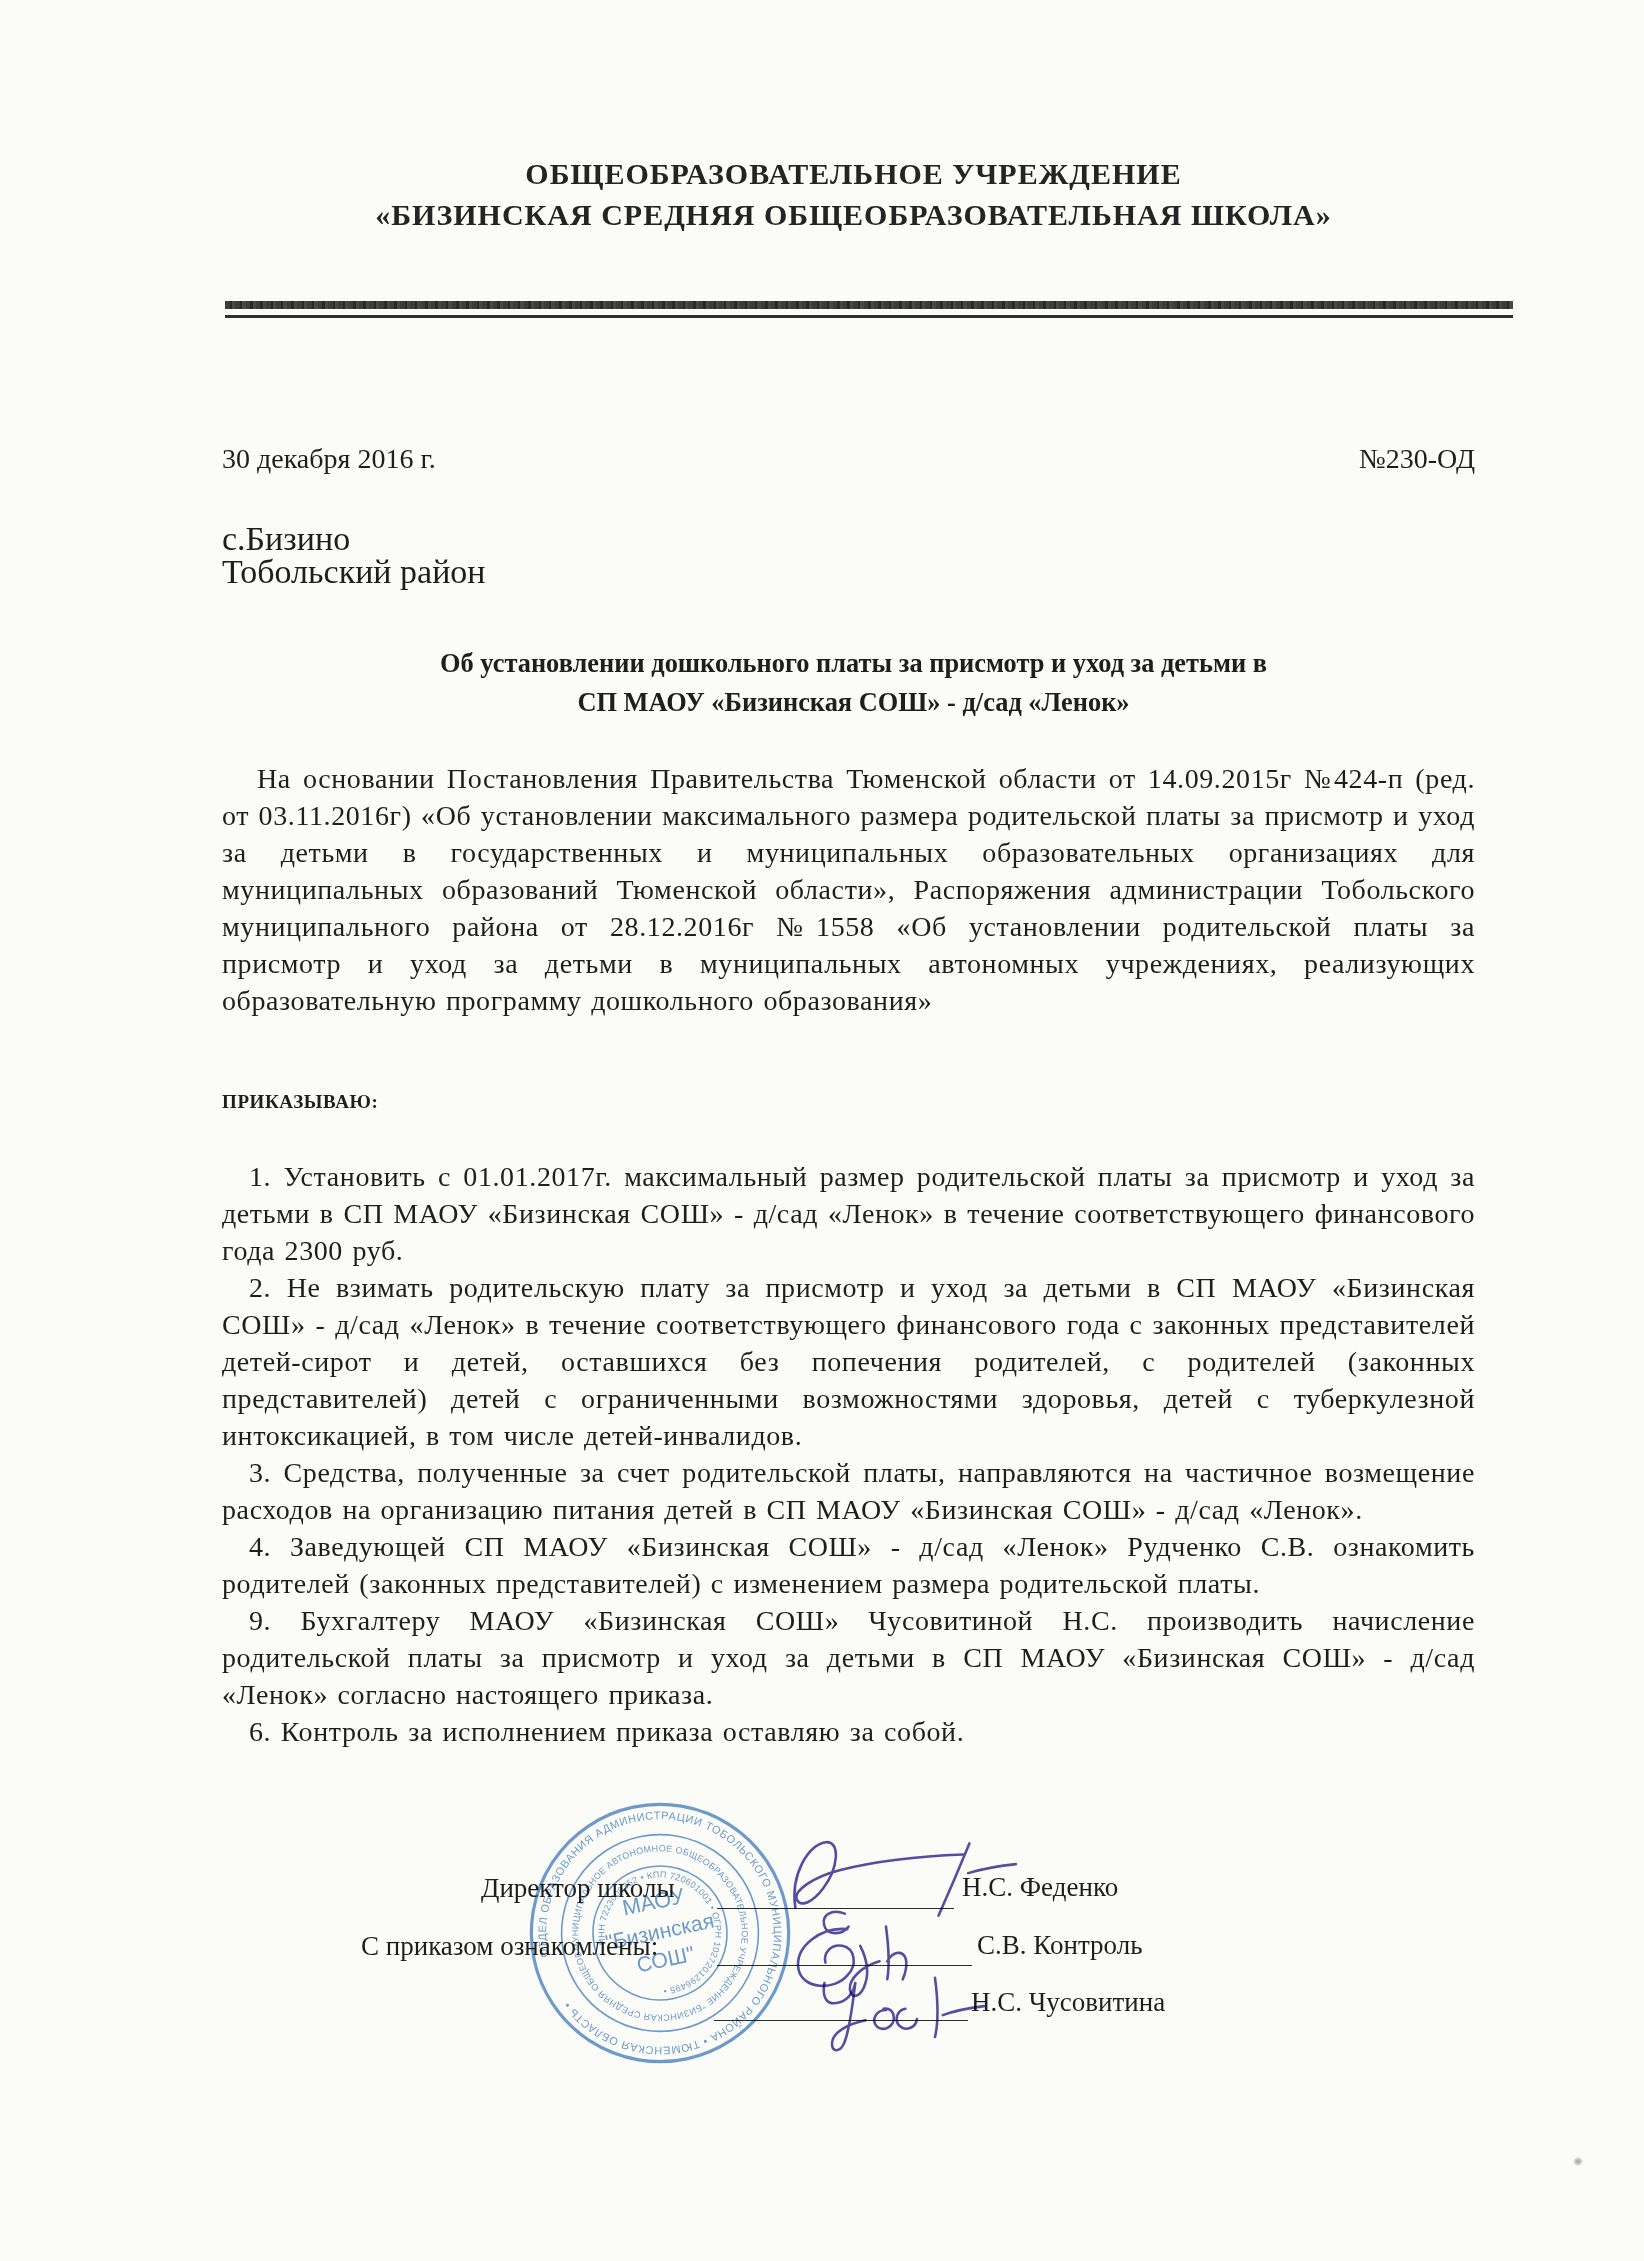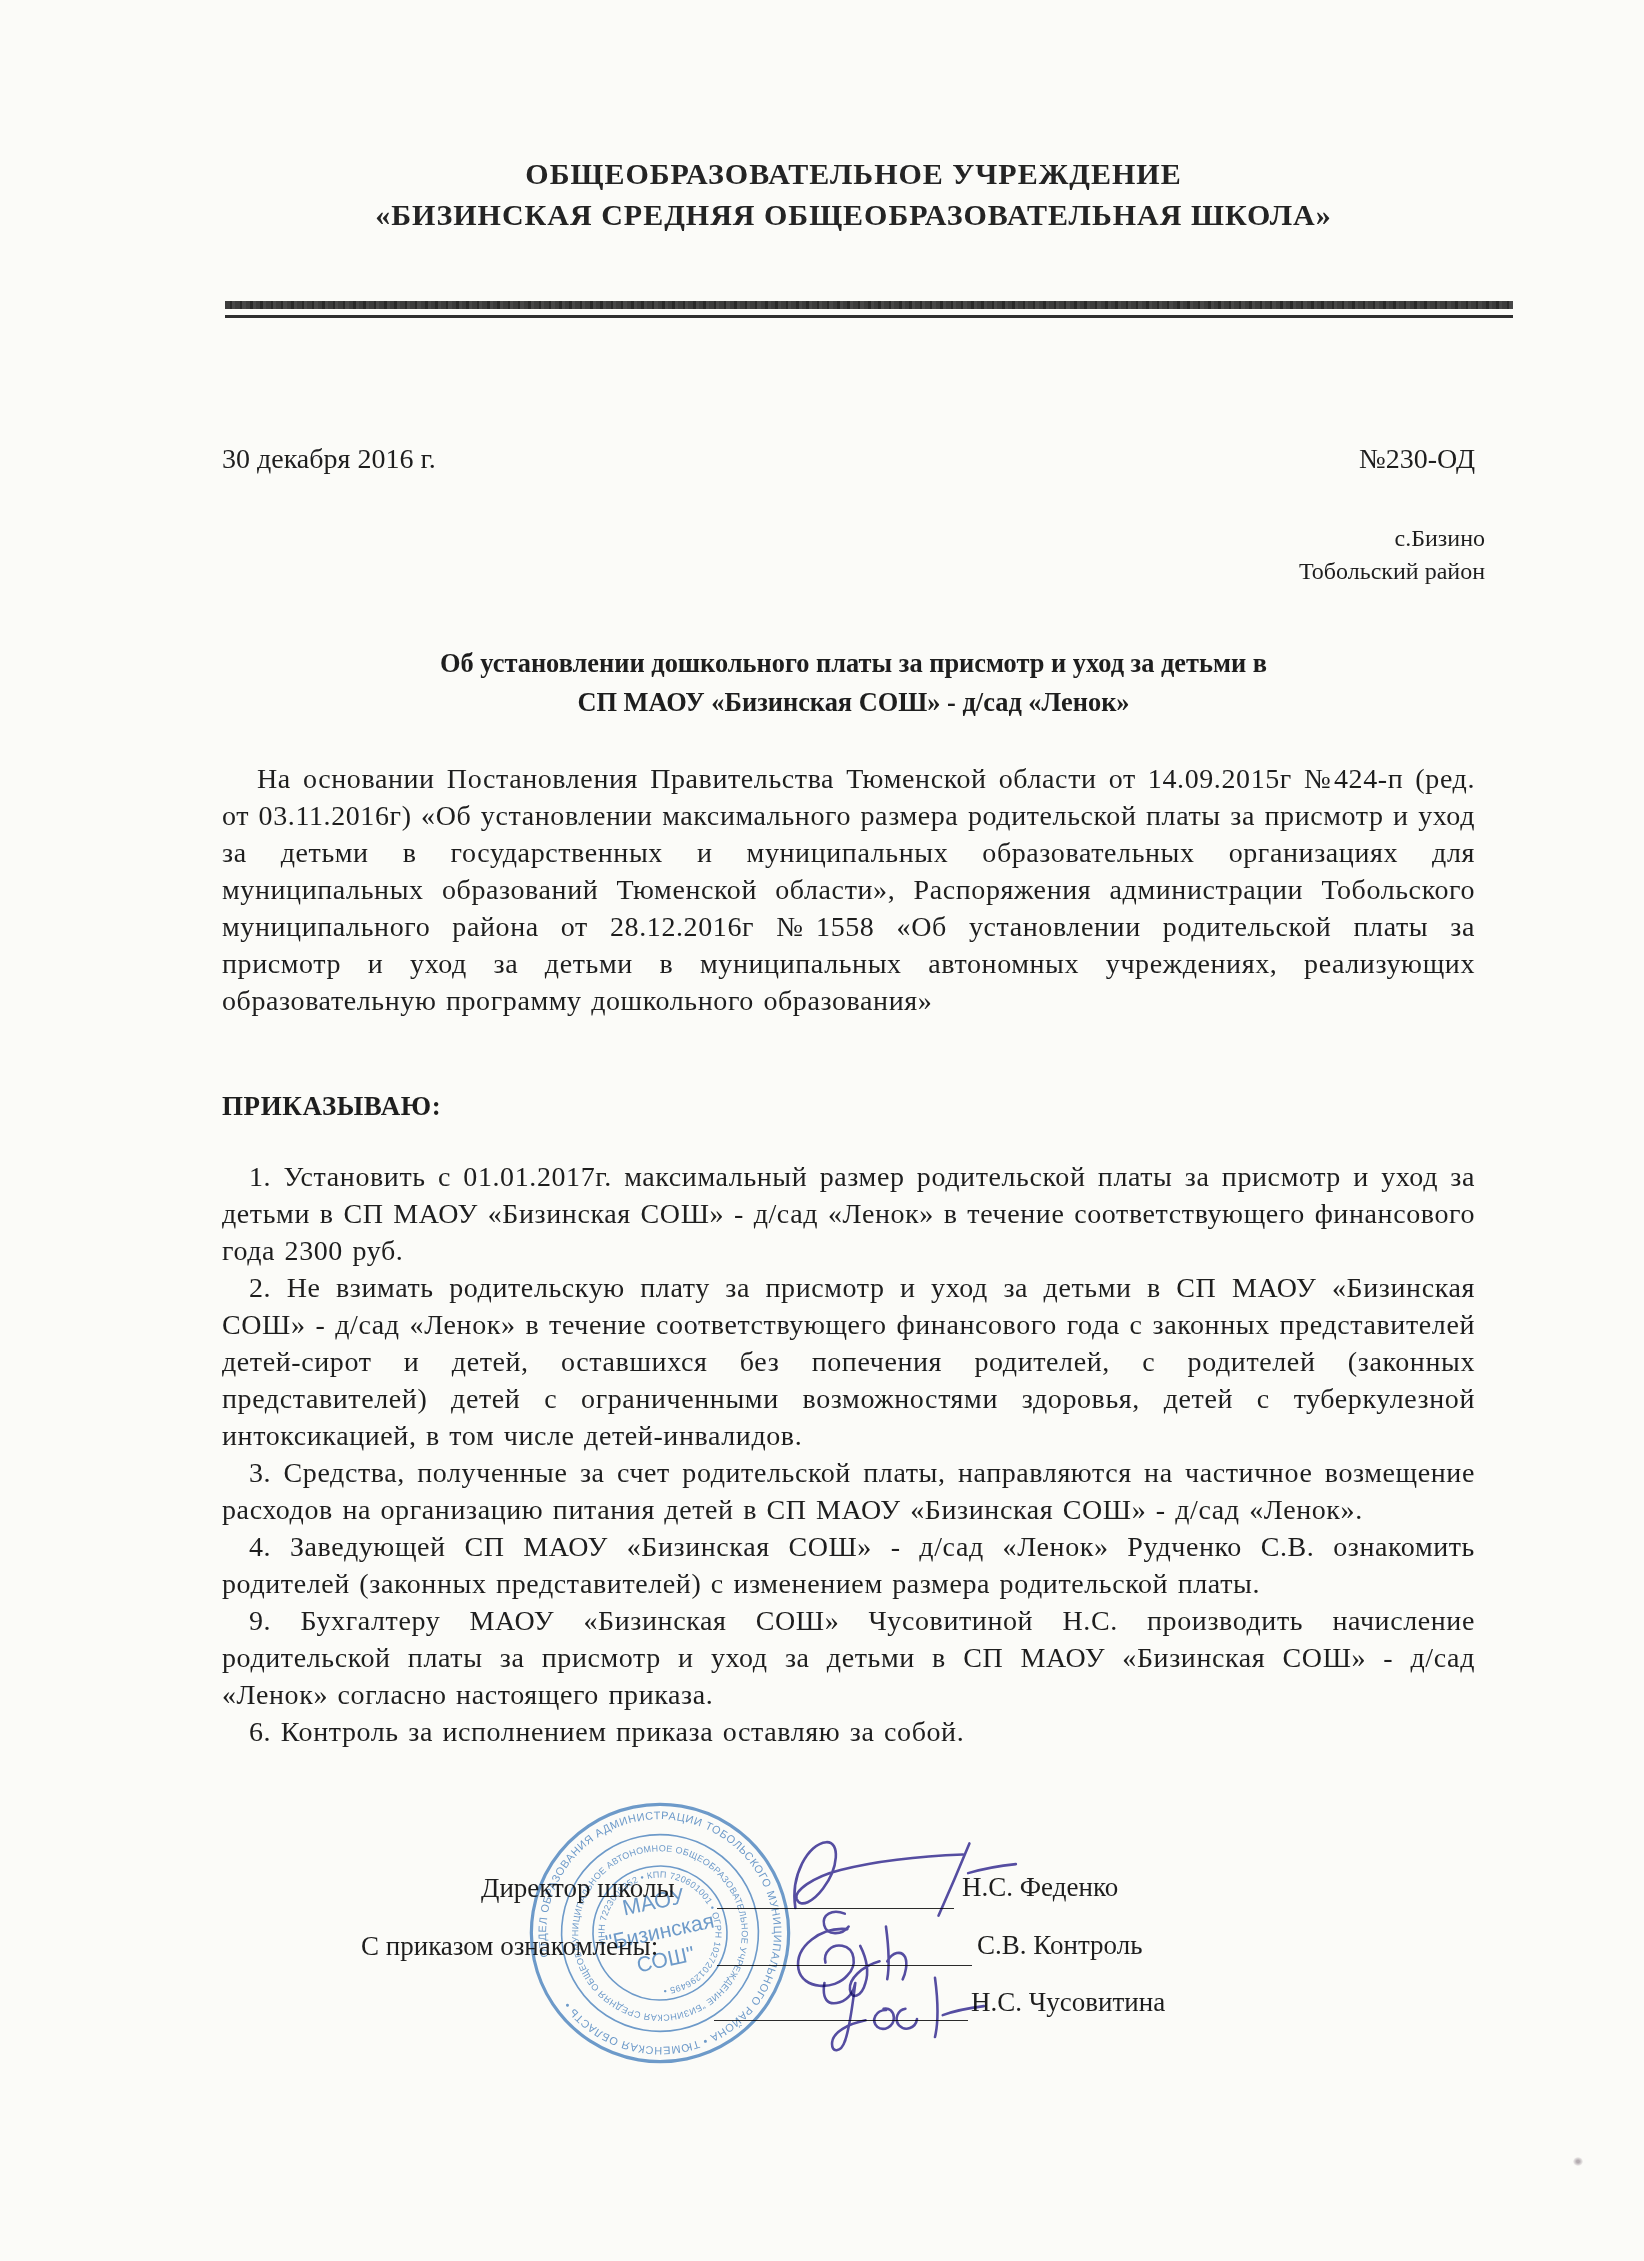--- a/index.html
+++ b/index.html
@@ -31,35 +31,35 @@
     text-align:center;font-weight:bold;font-size:30px;
     letter-spacing:14px;color:#222;
   }
   .date-row{
     left:222px;top:443px;width:1253px;
     display:flex;justify-content:space-between;
     font-size:28px;
   }
   .place{
     left:222px;top:522px;width:1263px;
-    text-align:right;font-size:24px;line-height:33px;
+    text-align:left;font-size:34px;line-height:33px;
   }
   .subject{
     left:222px;top:644px;width:1263px;
     text-align:center;font-weight:bold;font-size:26.4px;line-height:39px;
   }
   .bodytext{
     font-size:28px;line-height:37px;
     letter-spacing:0.6px;word-spacing:1.9px;
     text-align:justify;
   }
   .preamble{left:222px;top:760px;width:1253px;}
   .preamble p{margin:0;text-indent:35px;}
   .directive{
-    left:222px;top:1091px;font-weight:bold;font-size:27px;letter-spacing:0.6px;
+    left:222px;top:1091px;font-weight:bold;font-size:19px;letter-spacing:0.6px;
   }
   .items{left:222px;top:1158px;width:1253px;}
   .items p{margin:0;text-indent:27px;line-height:37px;}
   .sig-label{font-size:27px;white-space:nowrap;}
   .sig-name{font-size:27px;white-space:nowrap;}
   .sig-line{border-bottom:1.9px solid #2b2b2b;height:0;}
   
   .stamp{
     left:523px;top:1796px;width:274px;height:274px;
     transform:rotate(-12deg);

